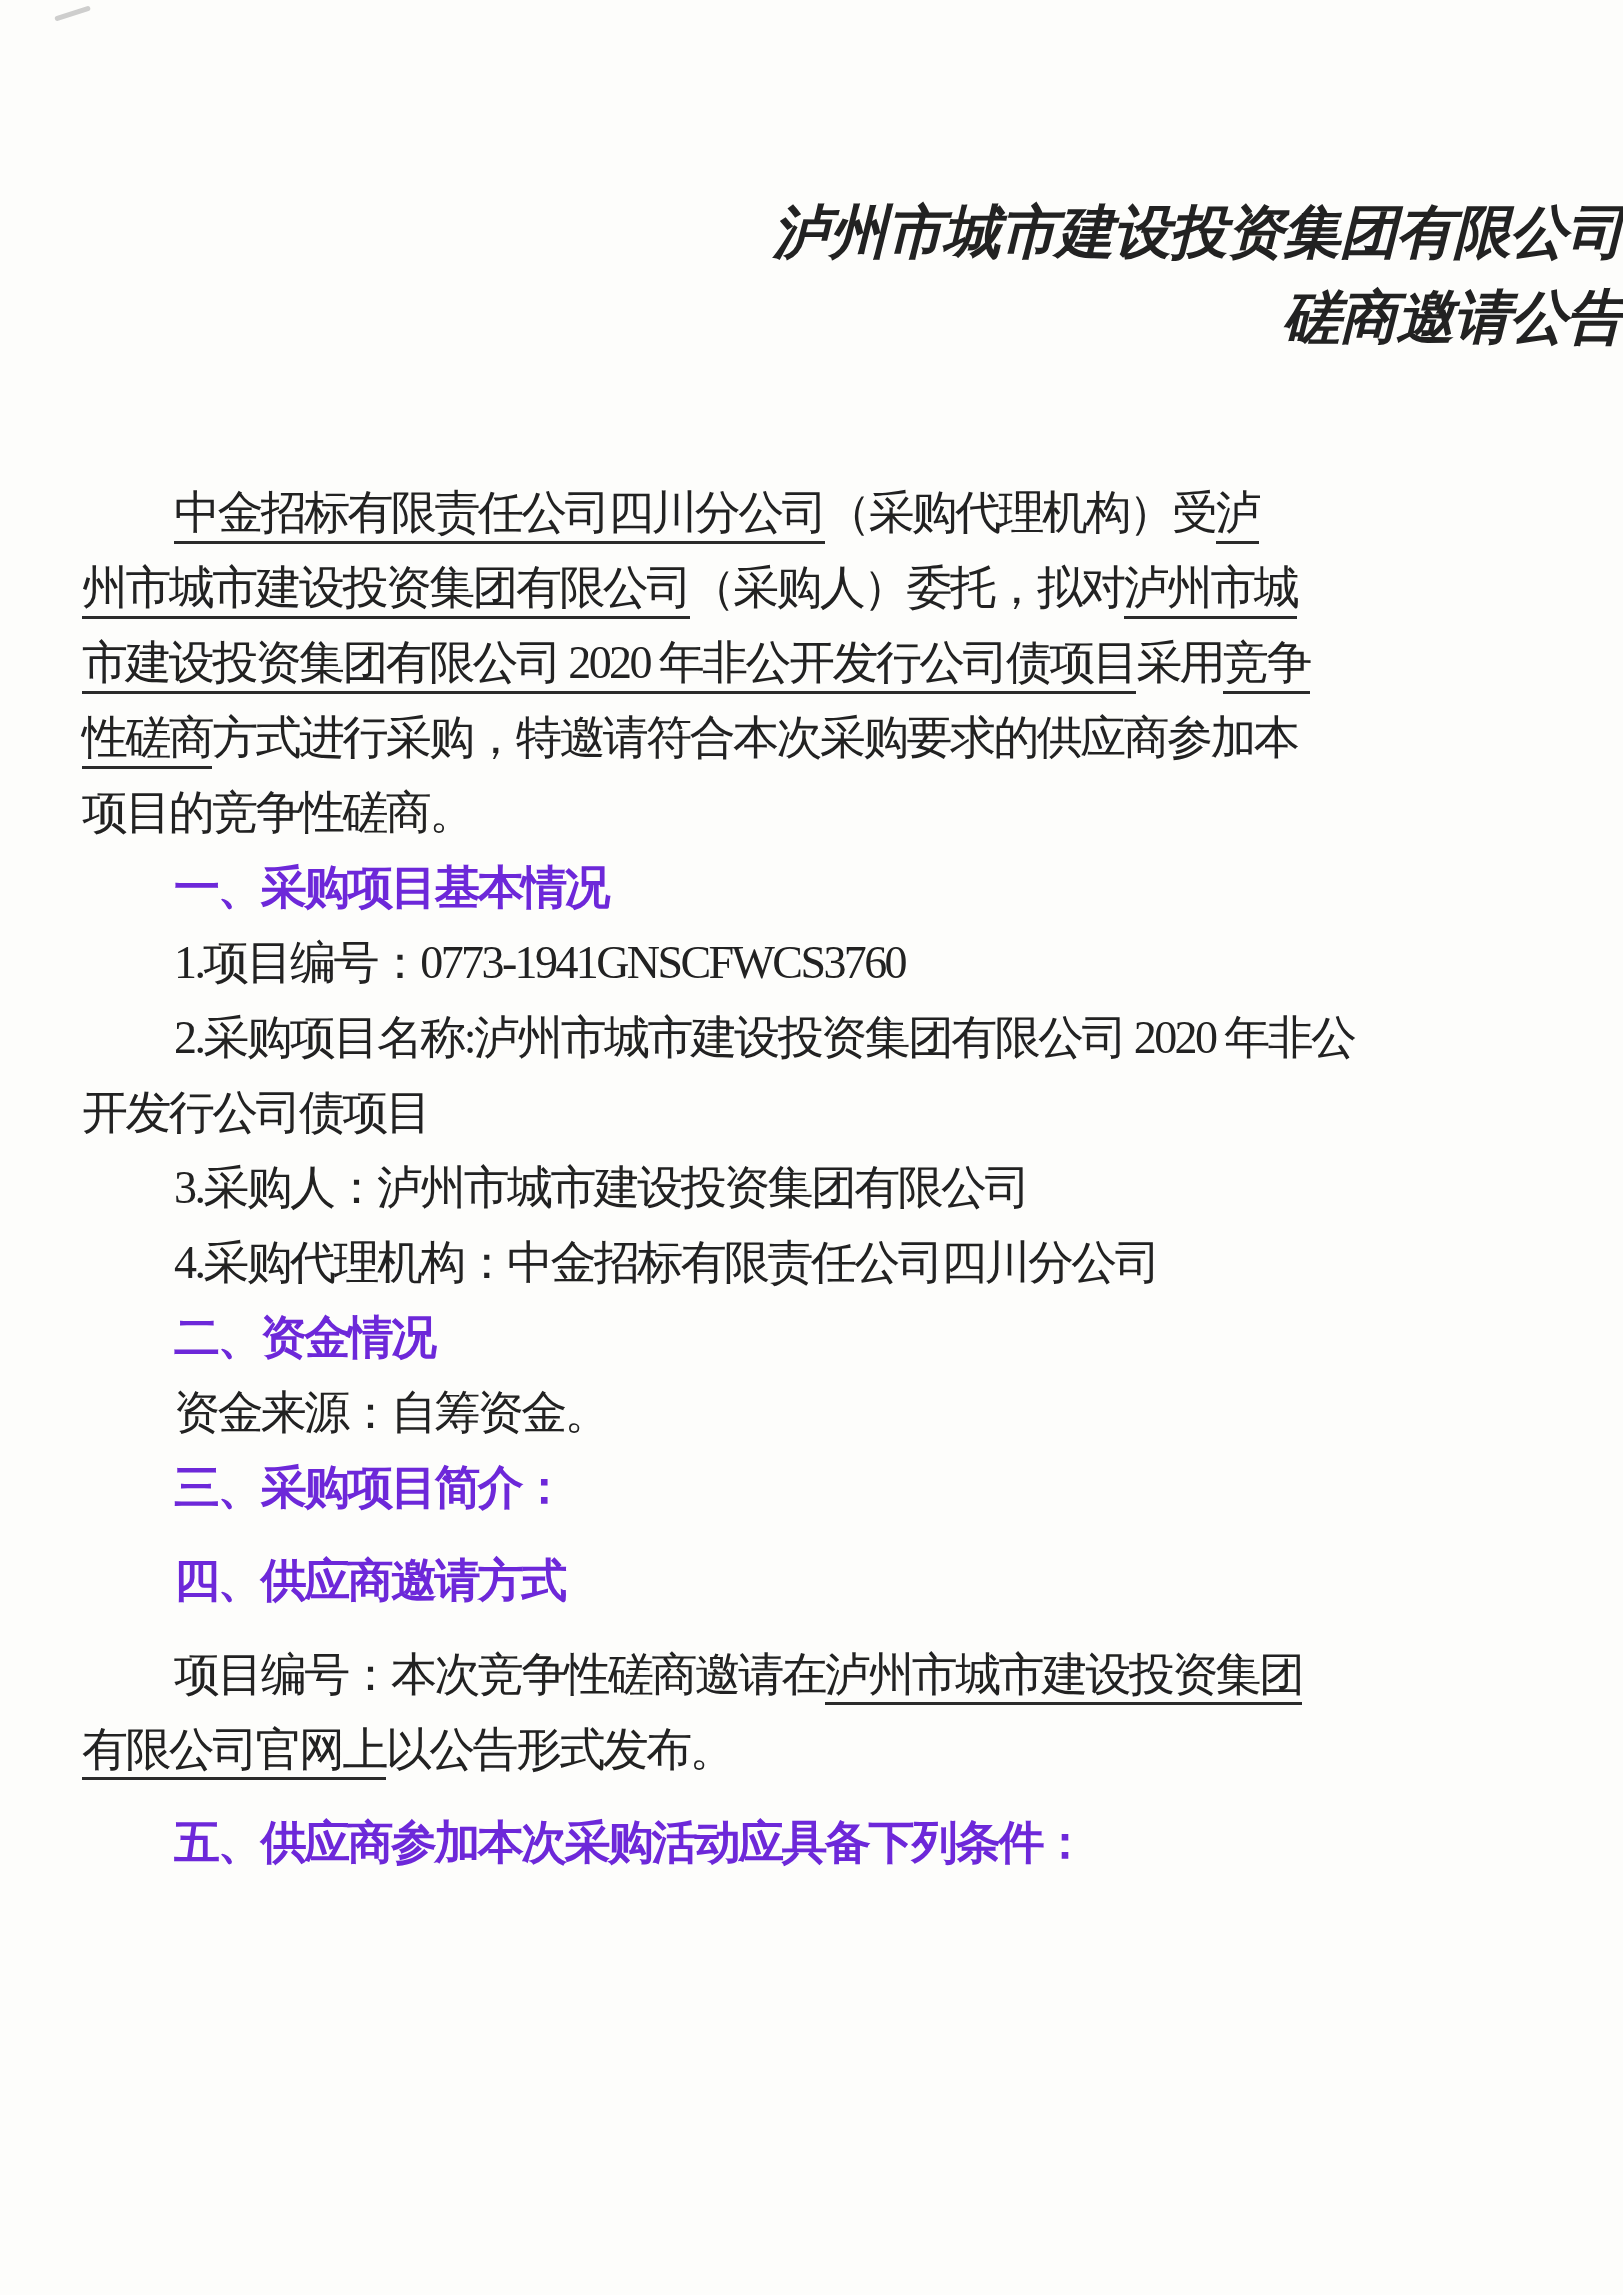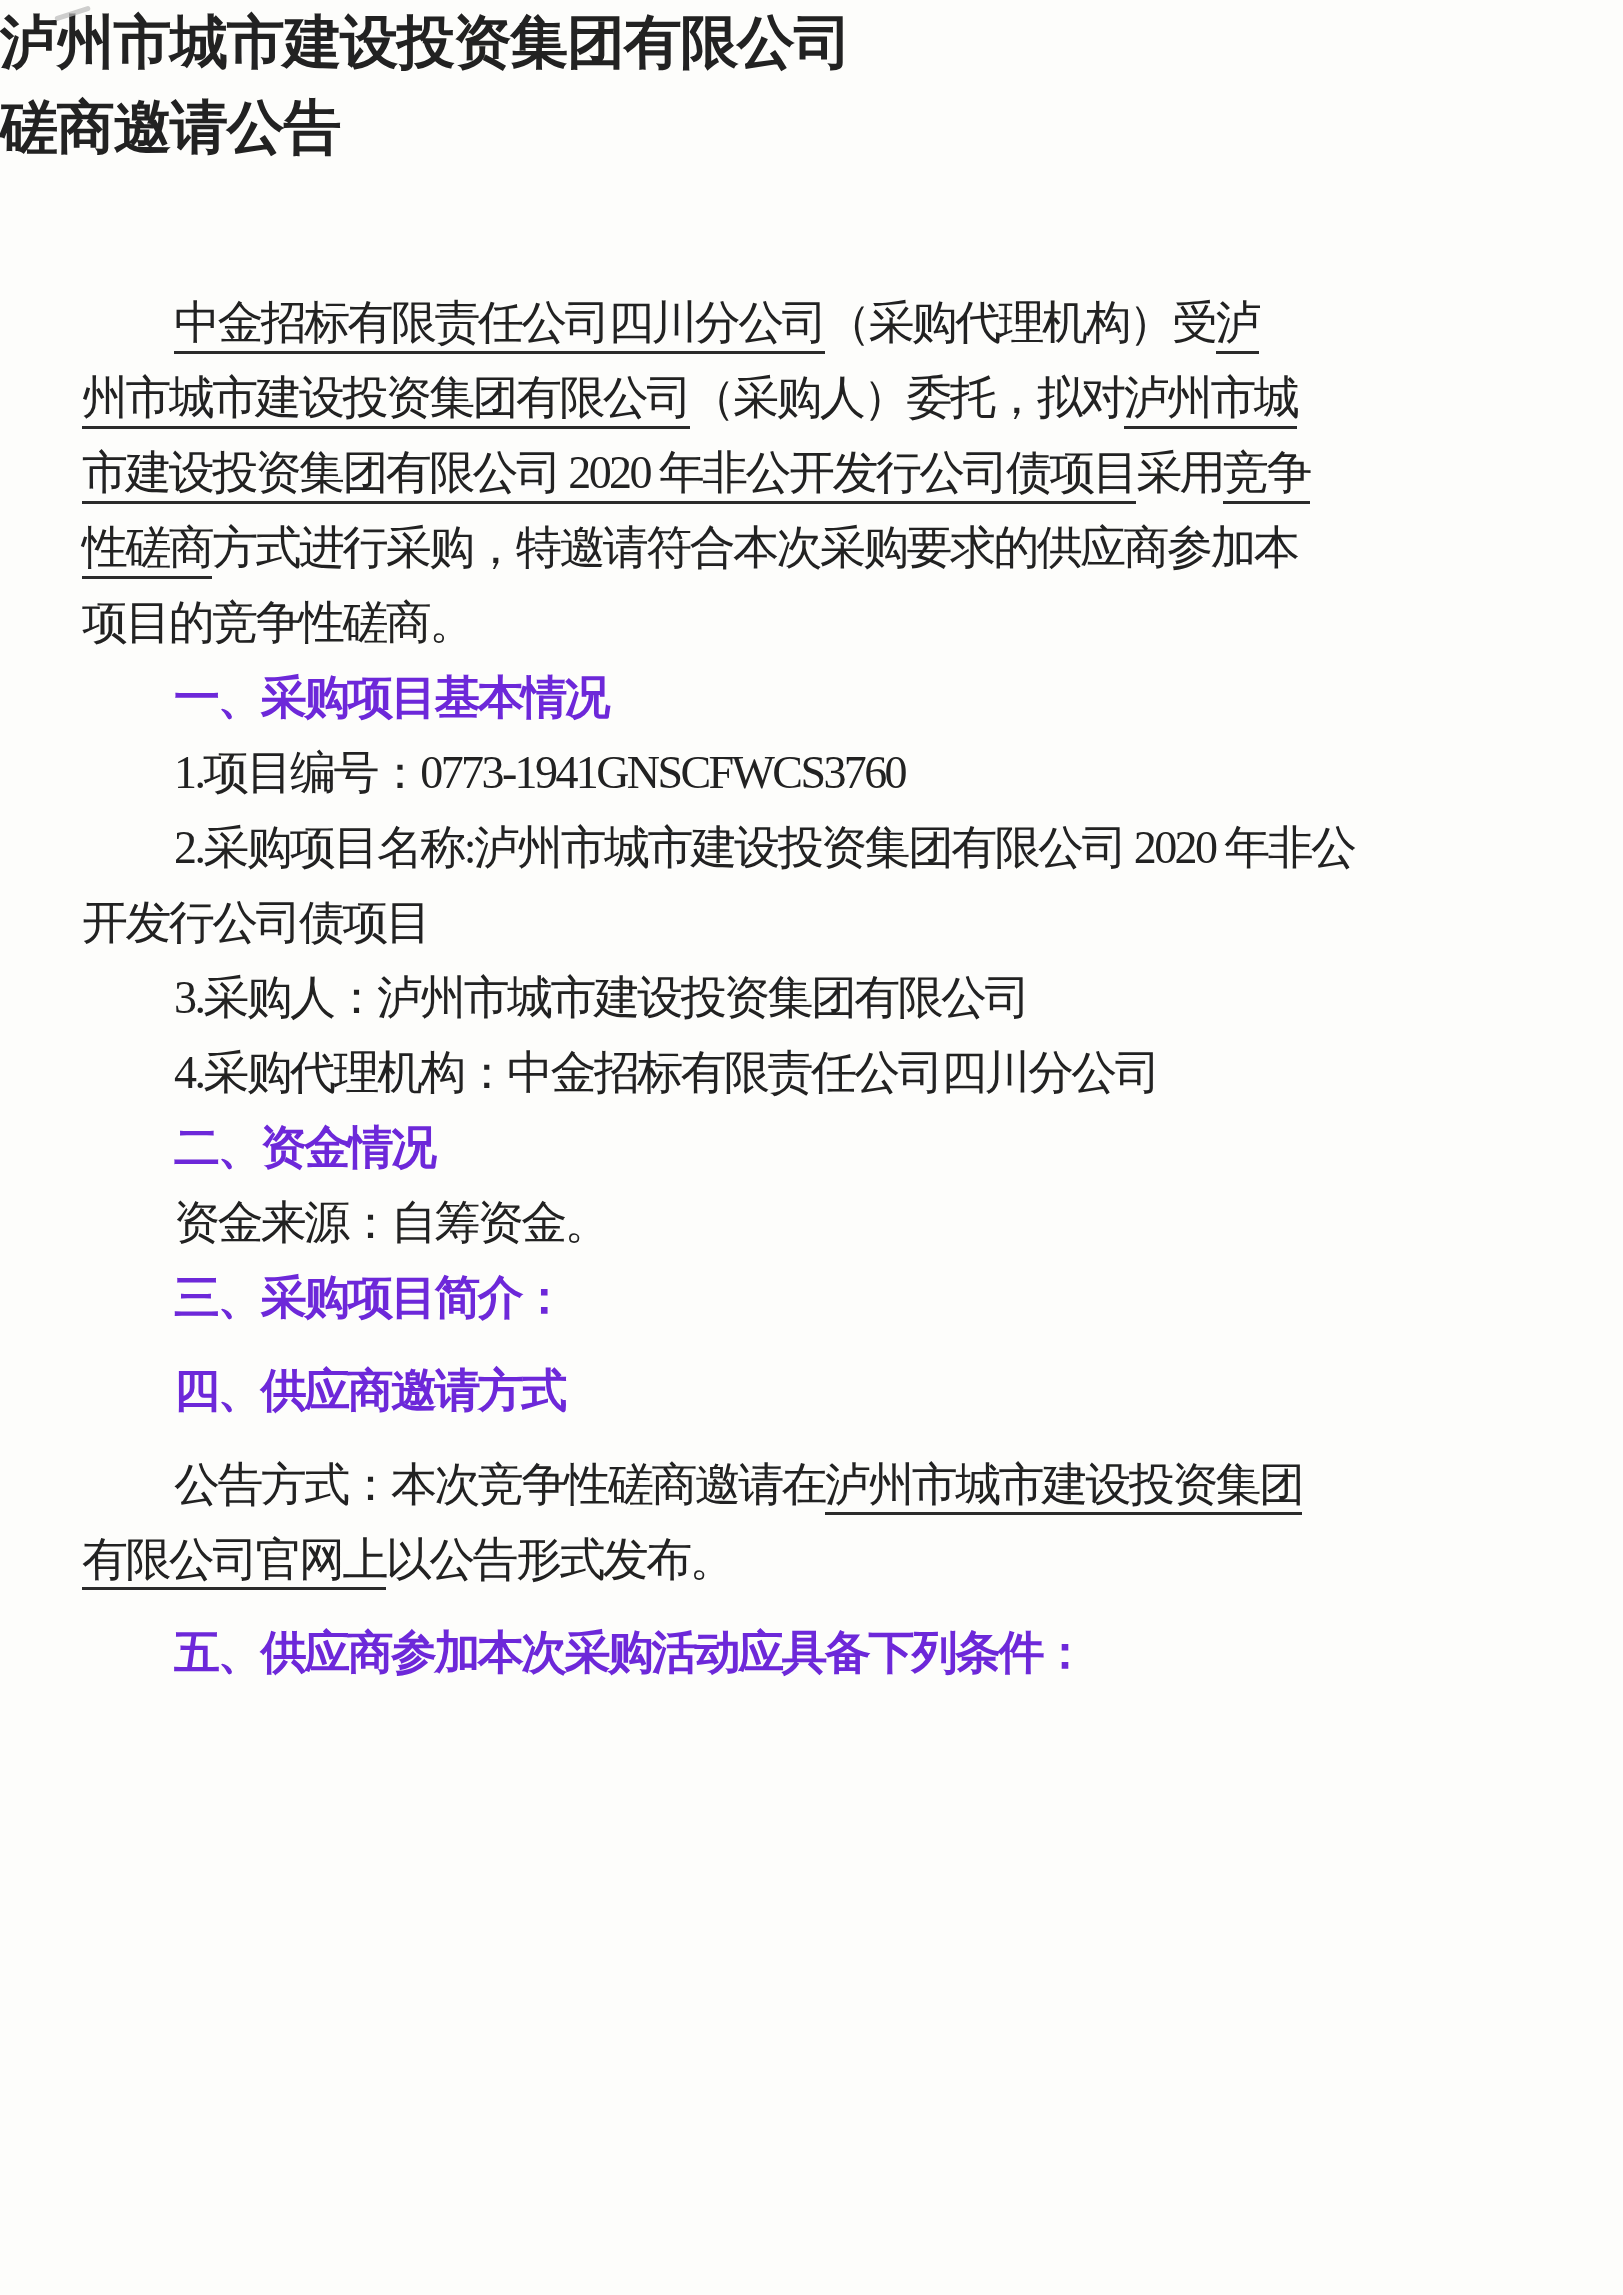--- a/index.html
+++ b/index.html
@@ -9,25 +9,27 @@
     background:#fdfdfb;
     font-family:"Liberation Serif","DejaVu Serif",serif;
     color:#222;
     overflow:hidden;
   }
   .scan-smudge{
     position:absolute;left:54px;top:10.5px;width:37px;height:4.6px;
     background:#b9b9b9;transform:rotate(-18deg);border-radius:2.6px;opacity:.7;
   }
   .title-block{
-    text-align:left;
+    padding-top:190px;
+    text-align:right;
     font-weight:bold;
     font-size:58px;
     line-height:85px;
     letter-spacing:-1.3px;
+    font-style:italic;
   }
   .title-line{white-space:pre;}
   .document-body{
     margin-top:115px;
     padding-left:82px;
     width:1276px;
     font-size:46px;
     line-height:75px;
     letter-spacing:-2.6px;
   }
@@ -64,18 +66,18 @@
       <p class="heading"><span>一、采购项目基本情况</span></p>
       <p class="body"><span>1.项目编号：0773-1941GNSCFWCS3760</span></p>
       <p class="body"><span>2.采购项目名称:泸州市城市建设投资集团有限公司 2020 年非公
 开发行公司债项目</span></p>
       <p class="body"><span>3.采购人：泸州市城市建设投资集团有限公司</span></p>
       <p class="body"><span>4.采购代理机构：中金招标有限责任公司四川分公司</span></p>
       <p class="heading"><span>二、资金情况</span></p>
       <p class="body"><span>资金来源：自筹资金。</span></p>
       <p class="heading"><span>三、采购项目简介：</span></p>
       <p class="heading gap-before gap-after"><span>四、供应商邀请方式</span></p>
-      <p class="body"><span>公告方式：本次竞争性磋商邀请在</span><span class="u">泸州市城市建设投资集团
+      <p class="body"><span>项目编号：本次竞争性磋商邀请在</span><span class="u">泸州市城市建设投资集团
 有限公司官网上</span><span>以公告形式发布。</span></p>
       <p class="heading gap-before"><span>五、供应商参加本次采购活动应具备下列条件：</span></p>
     </div>
 </div>
 
 
 </body></html>

